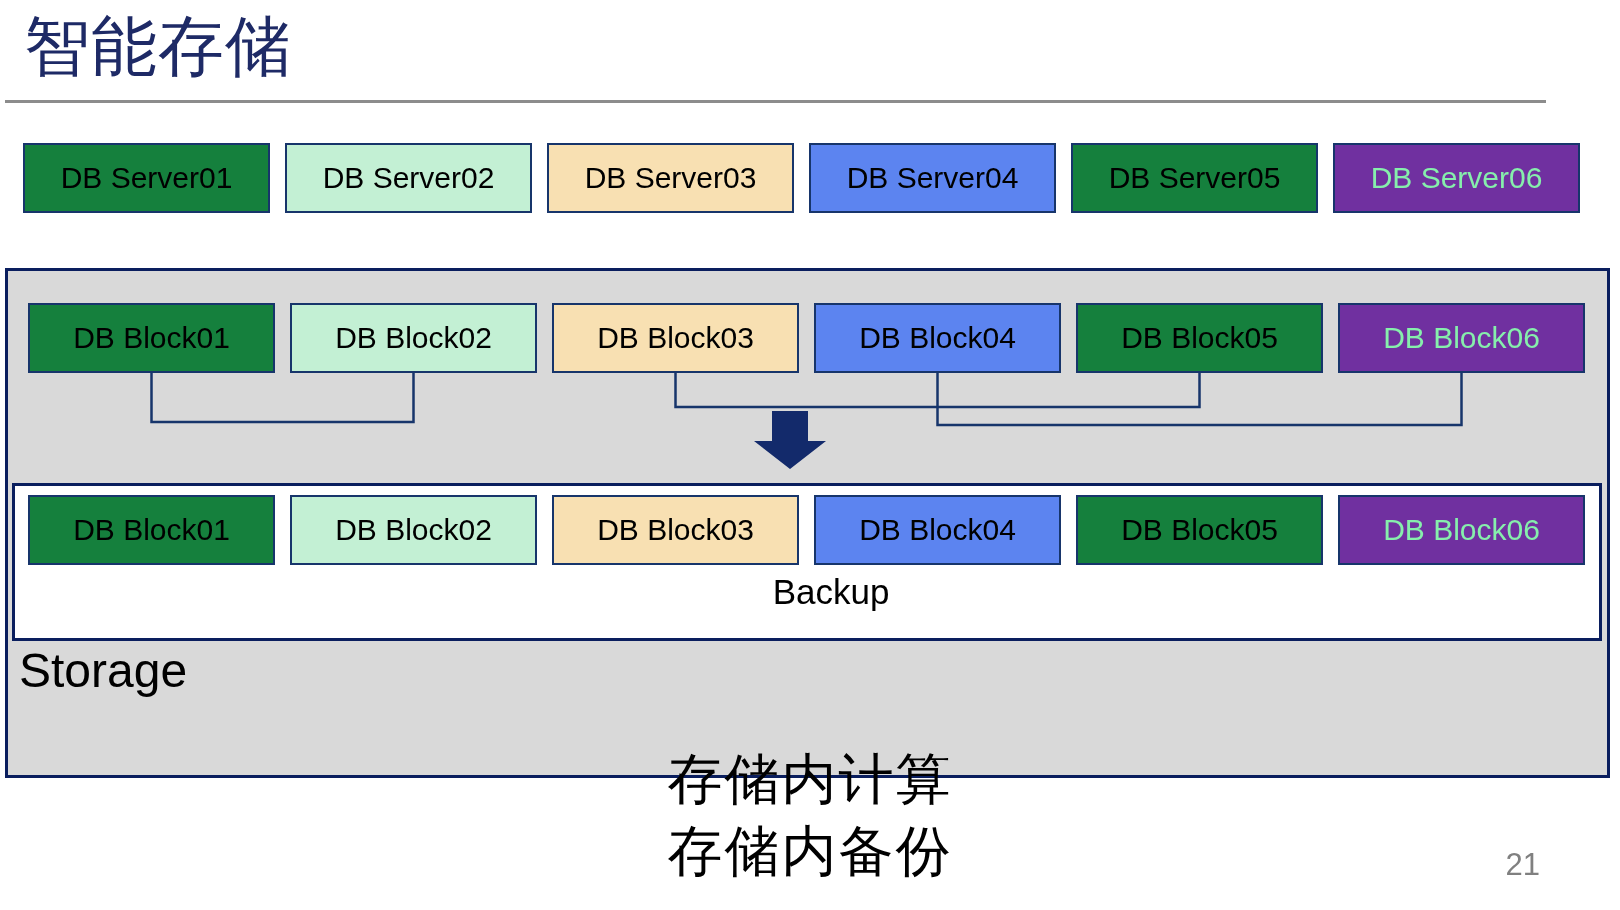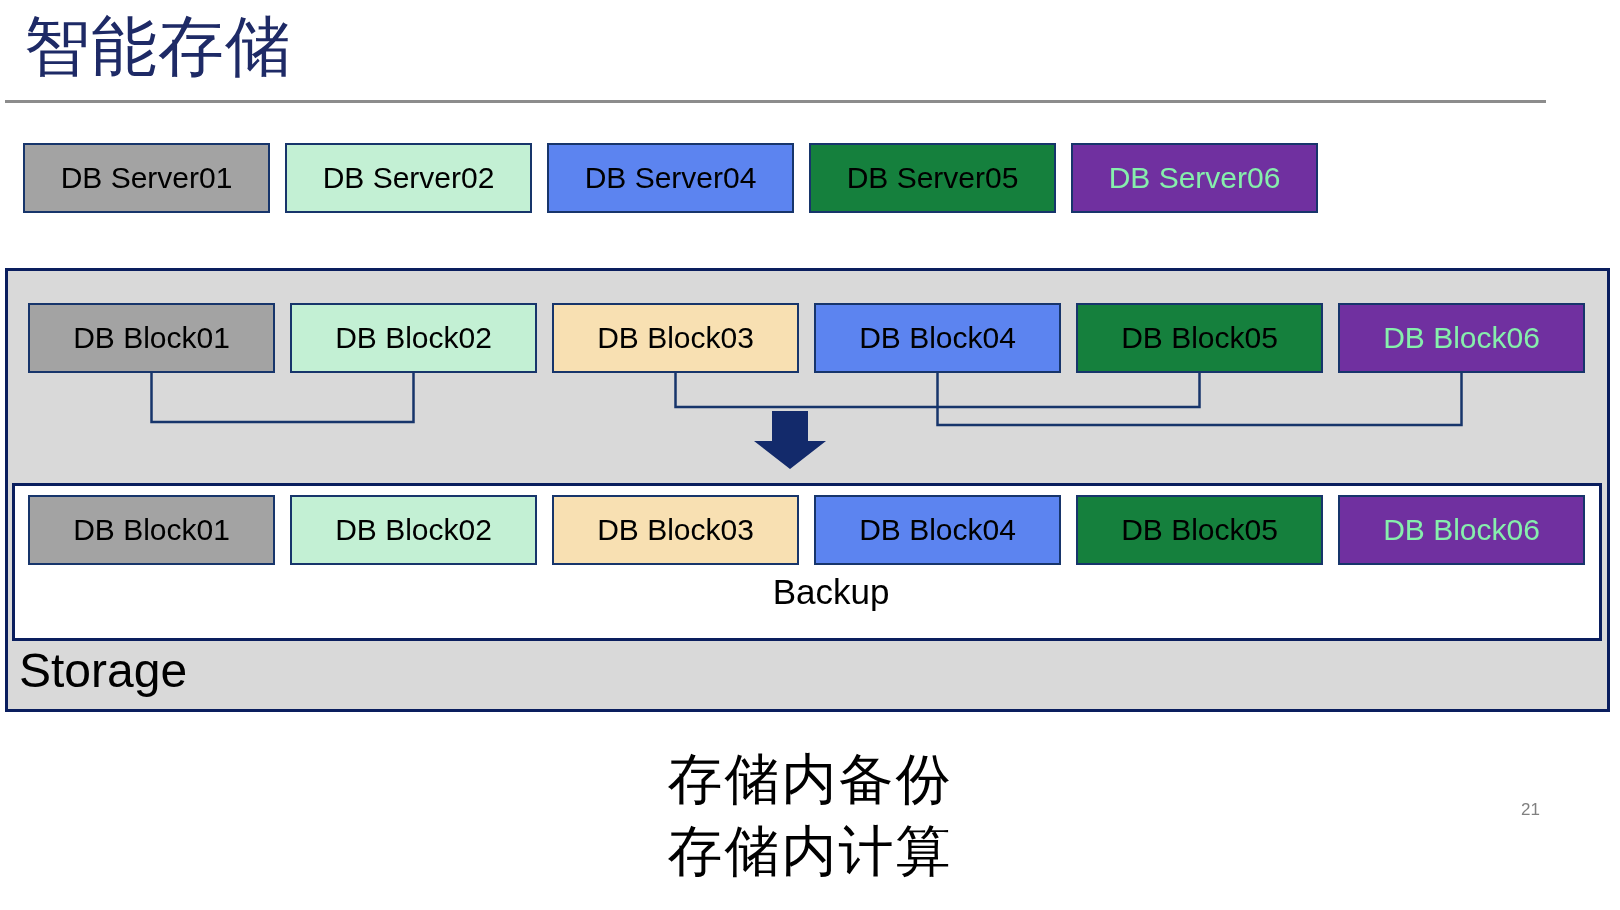--- a/index.html
+++ b/index.html
@@ -19,31 +19,31 @@
     position:absolute;left:5px;top:100px;width:1541px;height:3px;
     background:#8C8C8C;
   }
   
   .box{
     box-sizing:border-box;width:247px;height:70px;
     border:2px solid #17356B;
     display:flex;align-items:center;justify-content:center;
     font-size:30px;line-height:1;white-space:nowrap;
   }
-  .v0{background:#a3a3a3}
+  .v0{background:#15803d}
   .v1{background:#C3F0D4}
   .v2{background:#F8E0B2}
   .v3{background:#5C84F0}
   .v4{background:#15803d}
   .v5{background:#7030A0;color:#86efac}
   .row{display:flex;gap:15px;}
   .server-row{position:absolute;left:23px;top:143px;}
   
   .storage-container{
-    position:absolute;left:5px;top:268px;width:1605px;height:444px;
+    position:absolute;left:5px;top:268px;width:1605px;height:510px;
     box-sizing:border-box;border:3px solid #0A1E5E;background:#D9D9D9;
   }
   .block-row-top{position:absolute;left:20px;top:32px;}
   .connector-svg{
     position:absolute;left:0;top:0;width:1599px;height:448px;
     pointer-events:none;
   }
   
   .backup-box{
     position:absolute;left:4px;top:212px;width:1590px;height:158px;
@@ -60,36 +60,39 @@
   }
   
   .caption{
     position:absolute;left:0;right:0;top:743px;
     display:flex;flex-direction:column;align-items:center;
   }
   .caption div{
     font-size:55px;line-height:72px;letter-spacing:2px;white-space:nowrap;
   }
   .page-number{
-    position:absolute;right:80px;top:800px;
-    font-size:17px;color:#808080;
+    position:absolute;right:80px;top:847px;
+    font-size:31px;color:#808080;
   }
 </style>
 </head>
 <body>
 
 <div class="page-title">智能存储</div>
 <div class="divider"></div>
 
 <div class="row server-row">
   <div class="box v0">
       <span>DB Server01</span>
     </div>
   <div class="box v1">
       <span>DB Server02</span>
+    </div>
+  <div class="box v2">
+      <span>DB Server03</span>
     </div>
   <div class="box v3">
       <span>DB Server04</span>
     </div>
   <div class="box v4">
       <span>DB Server05</span>
     </div>
   <div class="box v5">
       <span>DB Server06</span>
     </div>
@@ -146,17 +149,17 @@
           <span>DB Block06</span>
         </div>
     </div>
     <div class="backup-label">Backup</div>
   </div>
 
   <div class="storage-label">Storage</div>
 </div>
 
 <div class="caption">
+  <div>存储内计算</div>
   <div>存储内备份</div>
-  <div>存储内计算</div>
 </div>
 
 <div class="page-number">21</div>
 
 </body></html>

